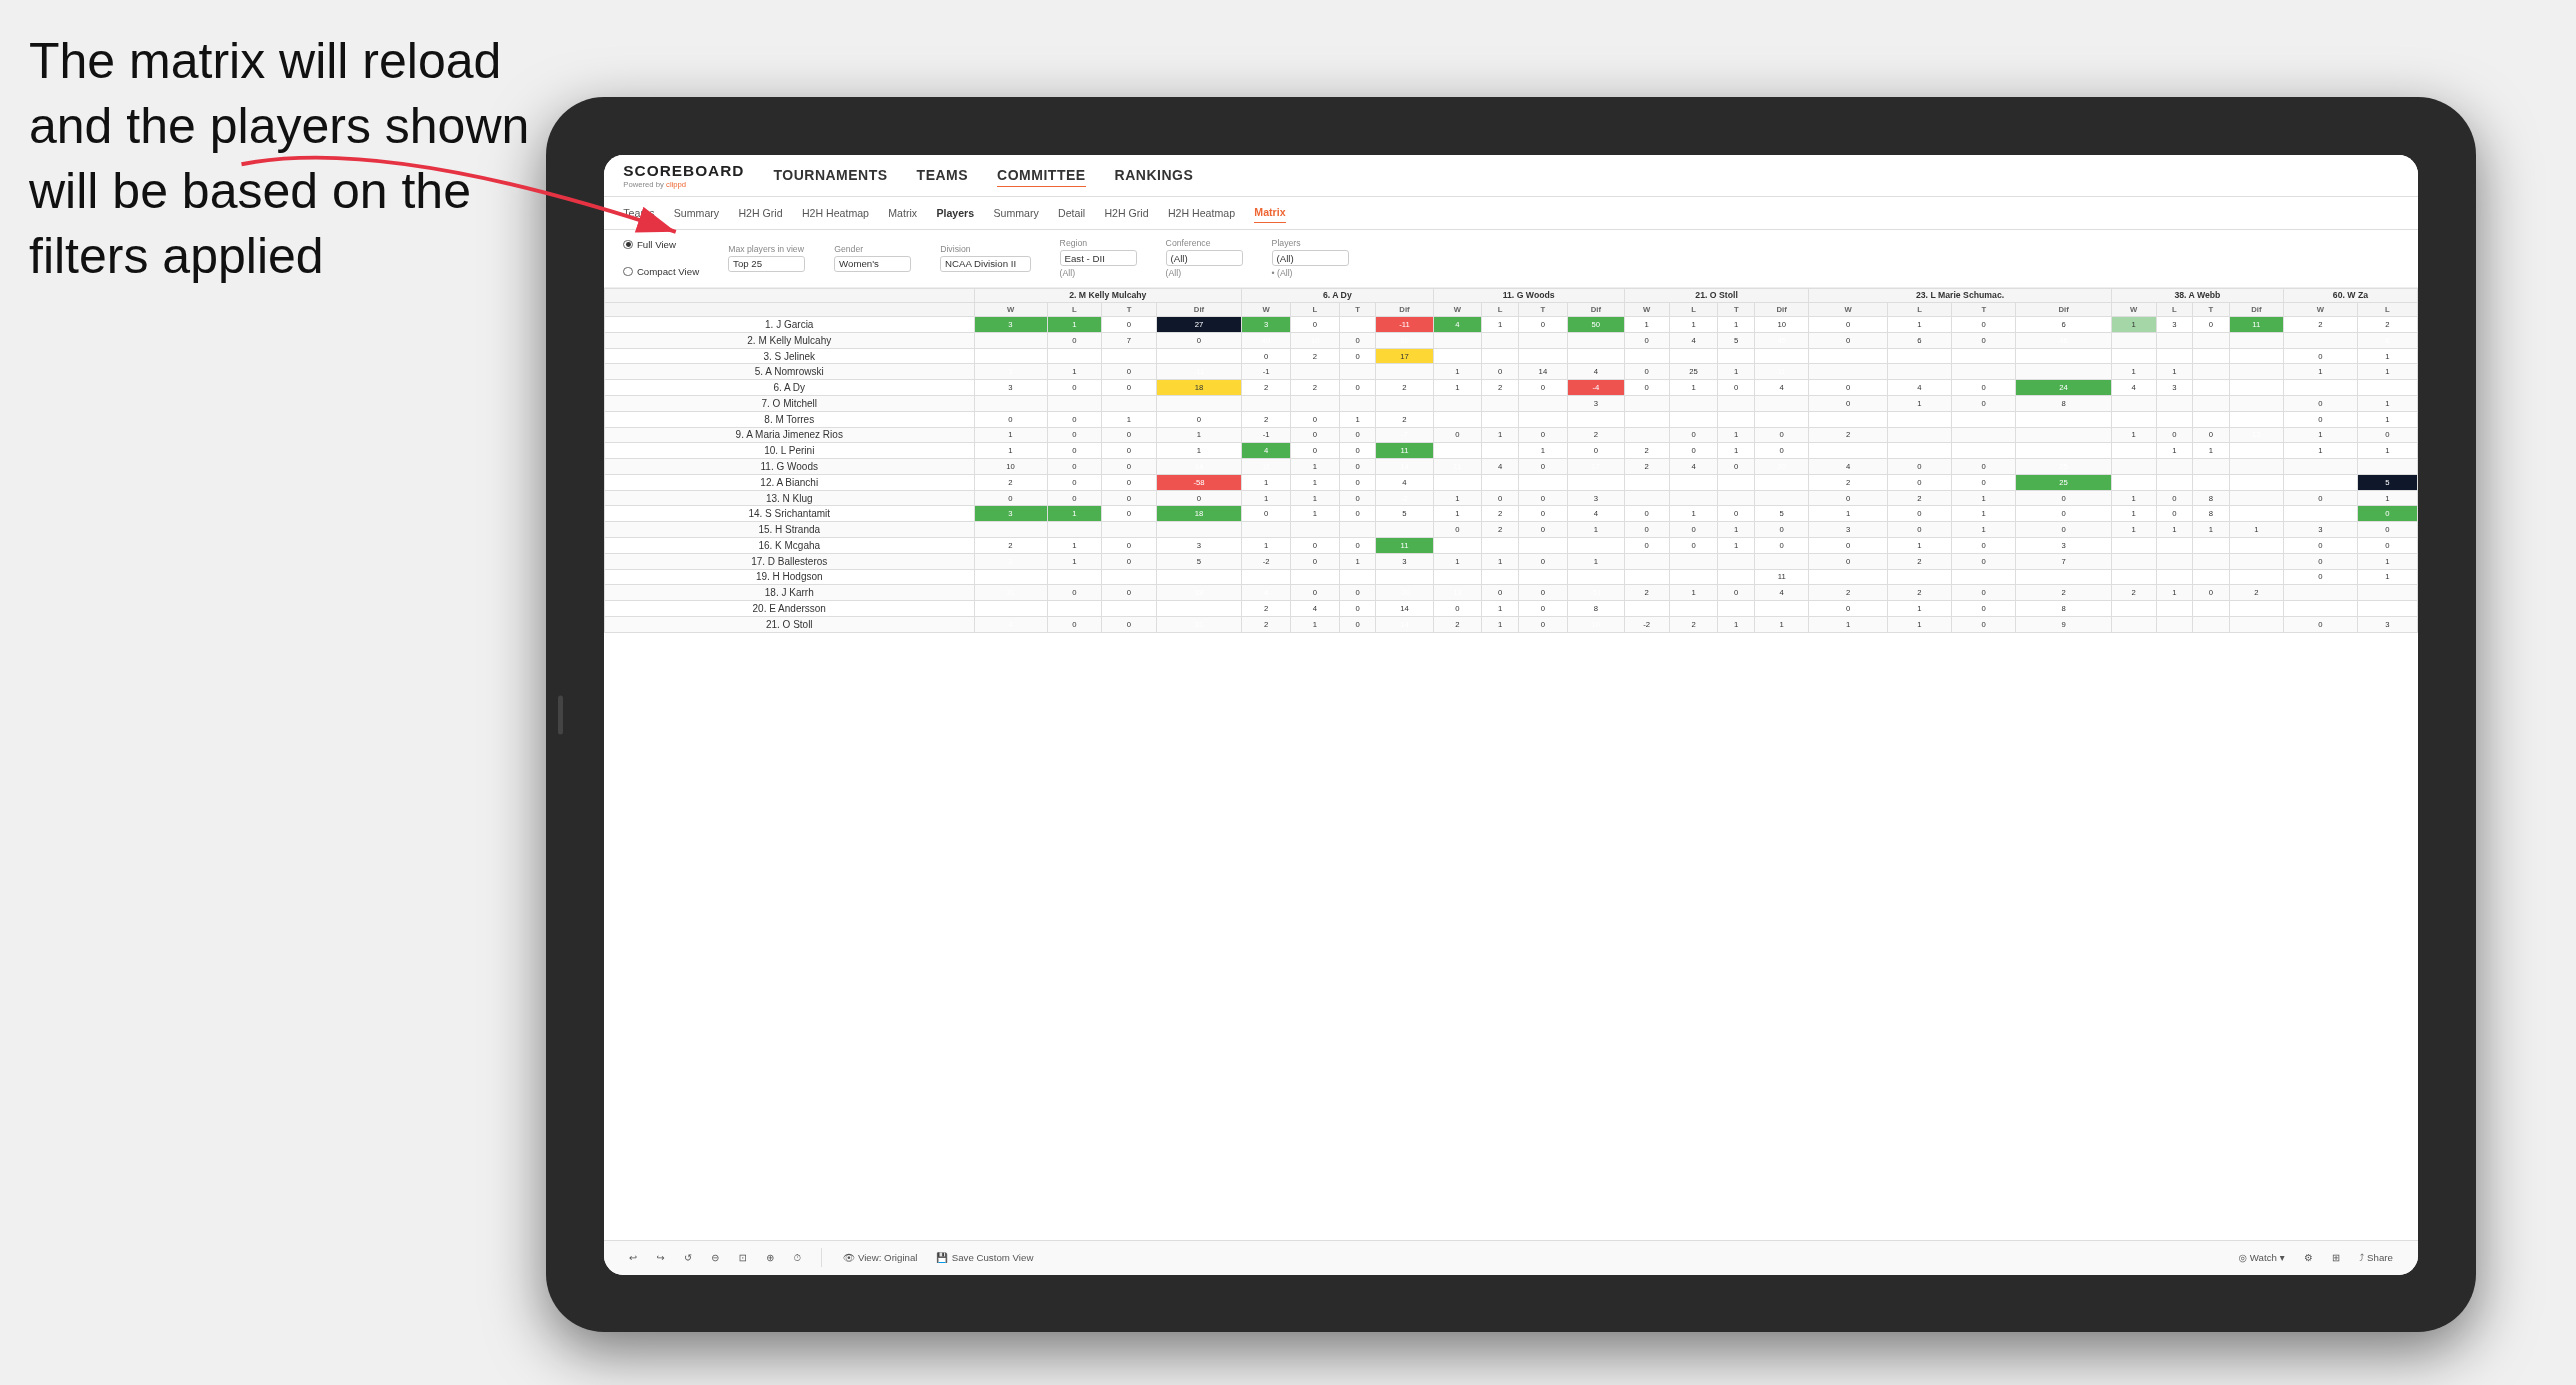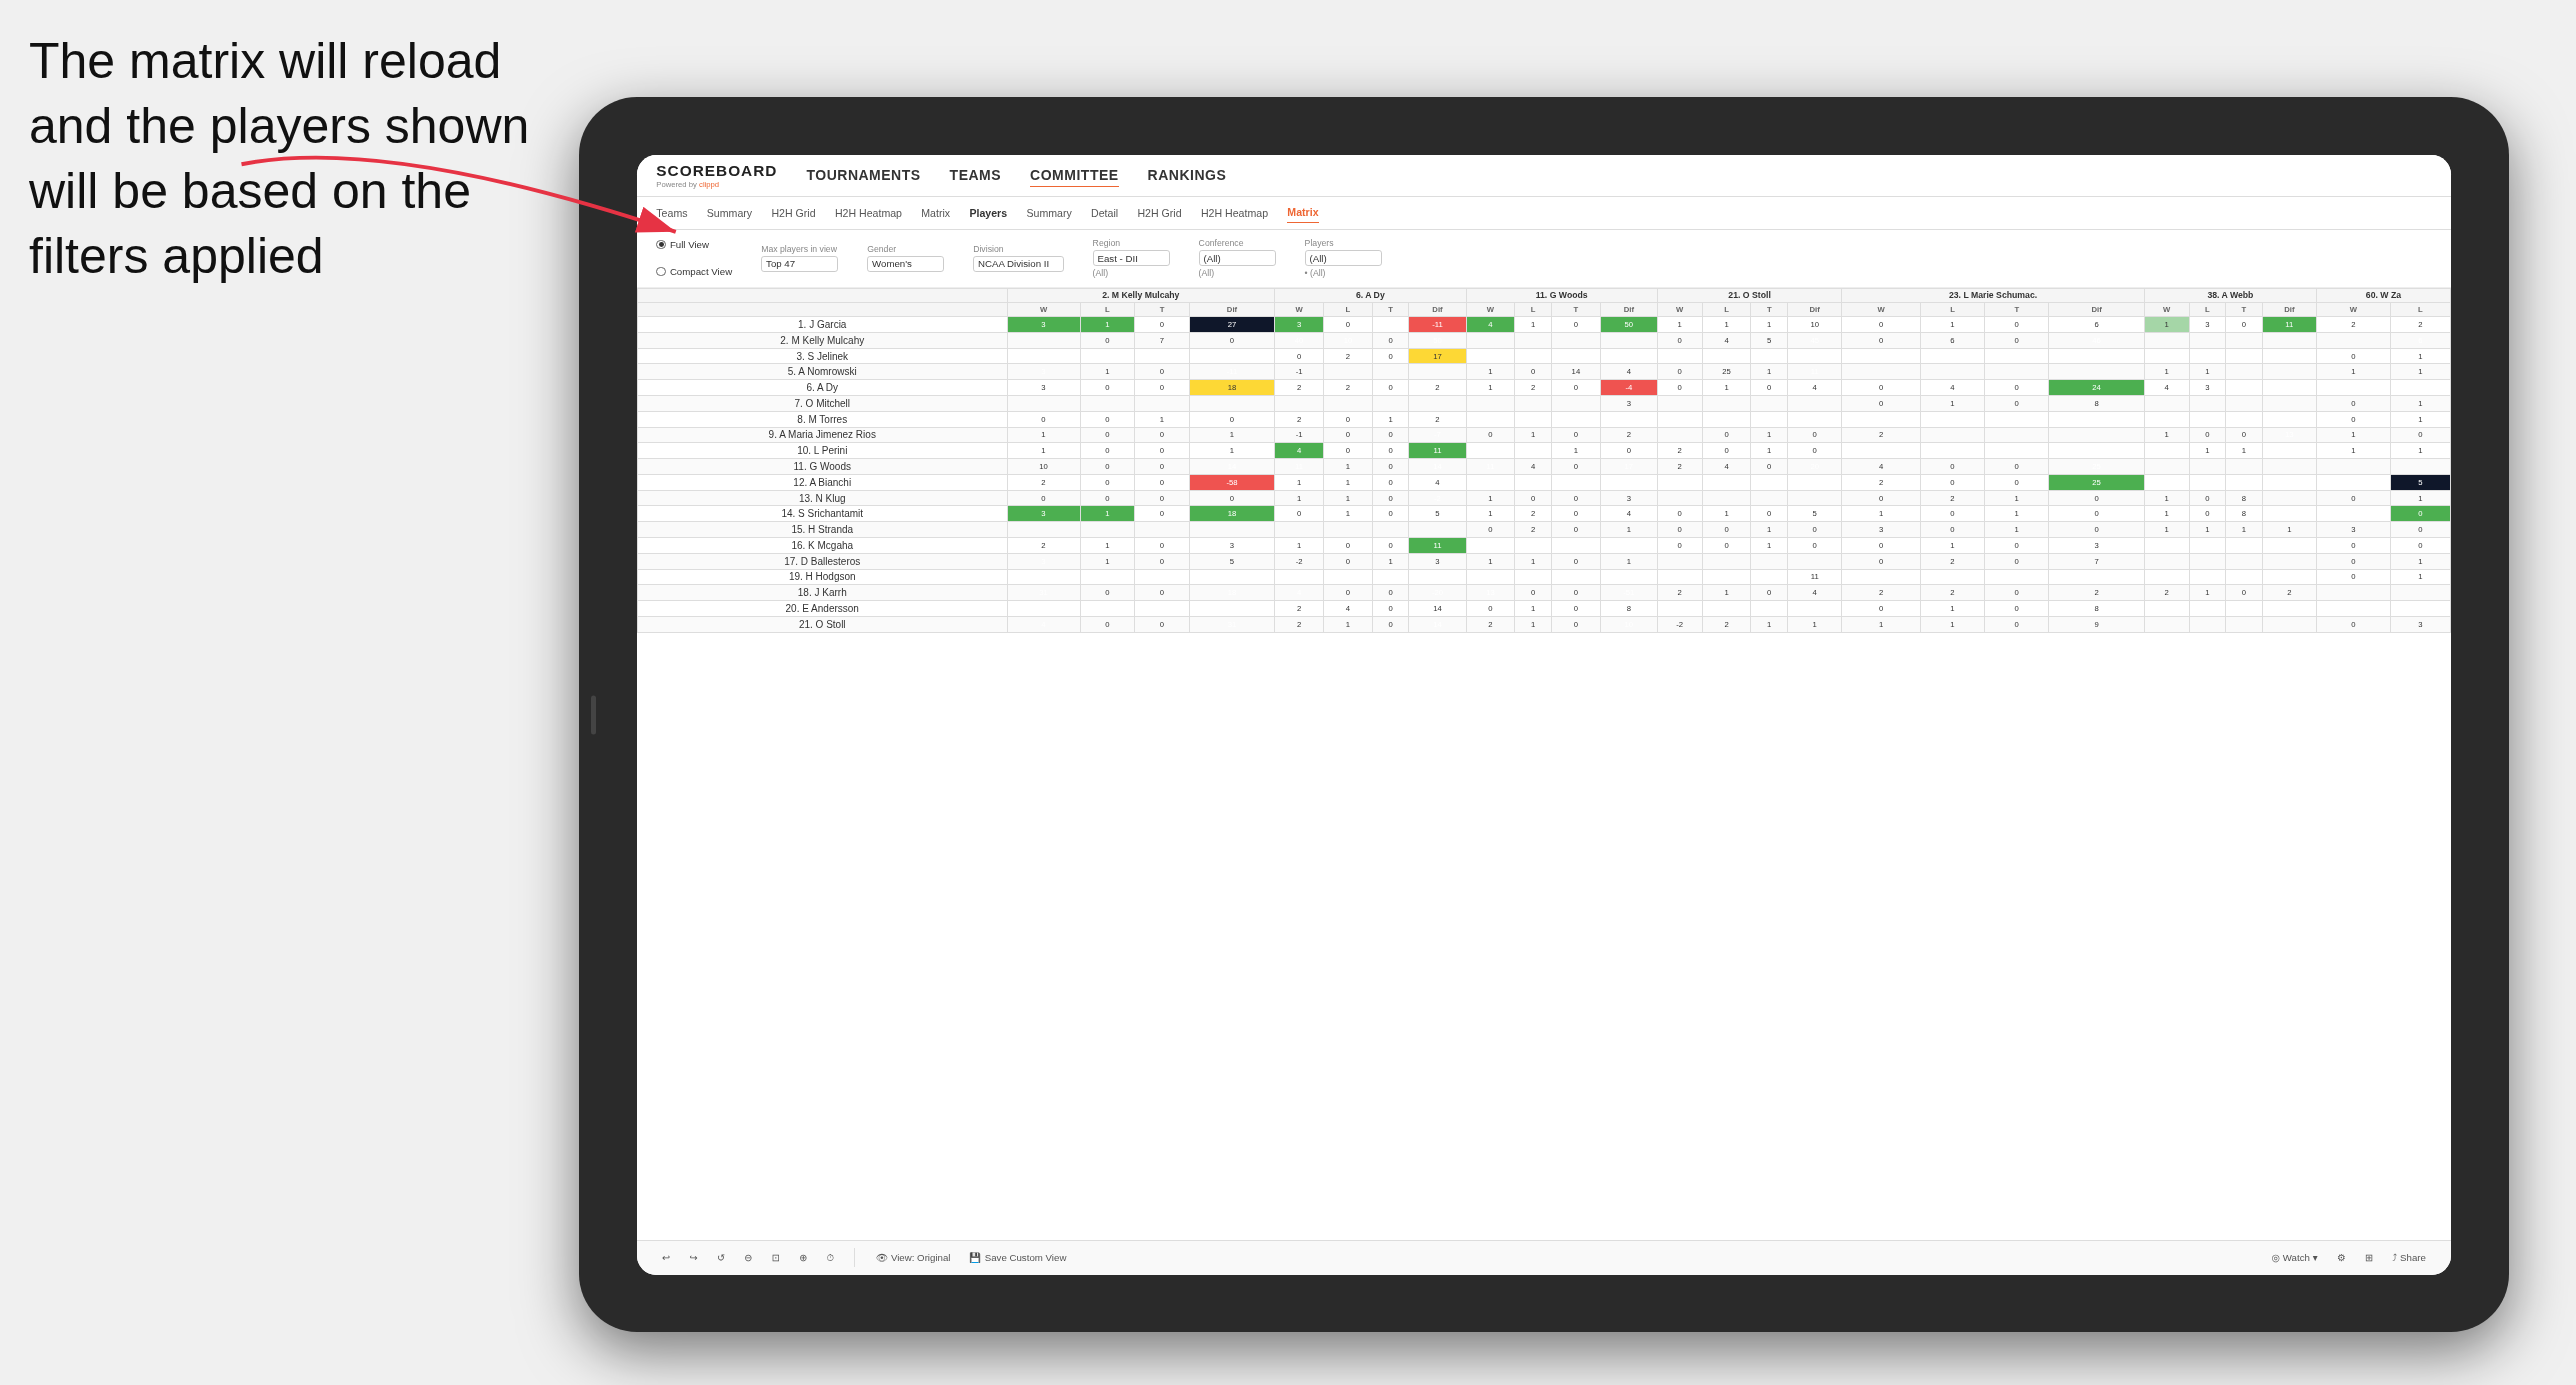--- a/index.html
+++ b/index.html
@@ -21,21 +21,21 @@
       font-weight: 400;
       color: #111;
       line-height: 1.3;
       width: 560px;
     }
 
     
     .tablet-frame {
       position: absolute;
       top: 97px;
-      left: 579px;
+      left: 546px;
       width: 1930px;
       height: 1235px;
       background: #2a2a2a;
       border-radius: 58px;
       box-shadow: 0 19.3px 58px rgba(0,0,0,0.5);
       display: flex;
       align-items: center;
       justify-content: center;
     }
 
@@ -348,21 +348,21 @@
           <span>Full View</span>
         </div>
         <div class="radio-option">
           <div class="radio-dot"></div>
           <span>Compact View</span>
         </div>
       </div>
 
       <div class="filter-group">
         <span class="filter-label">Max players in view</span>
-        <div class="filter-select">Top 47</div>
+        <div class="filter-select">Top 25</div>
       </div>
 
       <div class="filter-group">
         <span class="filter-label">Gender</span>
         <div class="filter-select">Women's</div>
       </div>
 
       <div class="filter-group">
         <span class="filter-label">Division</span>
         <div class="filter-select">NCAA Division II</div>

